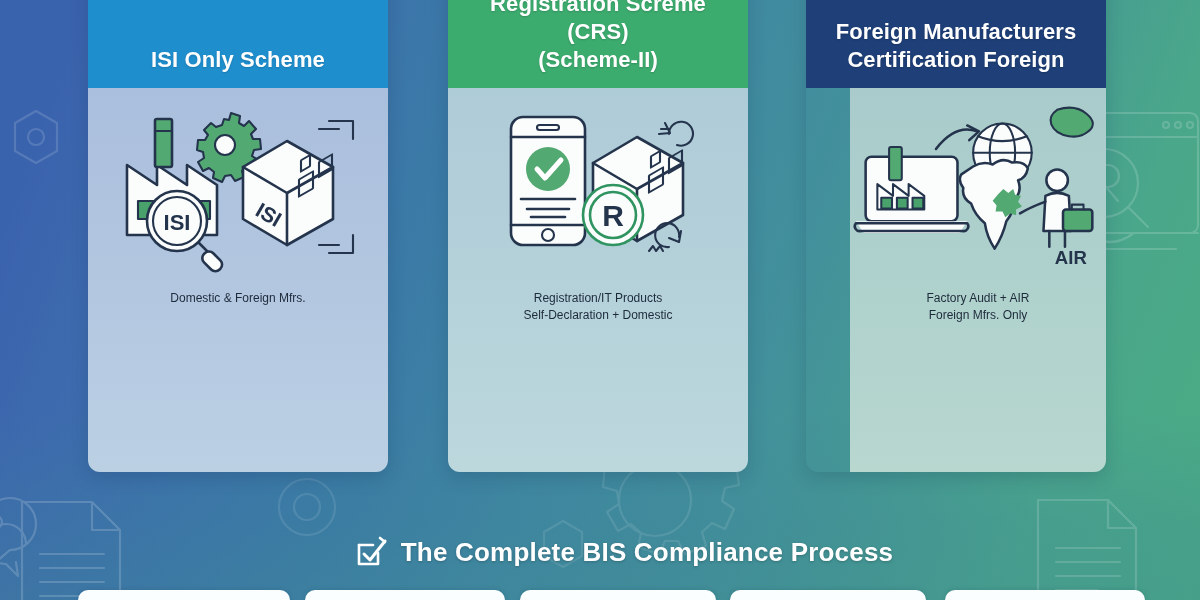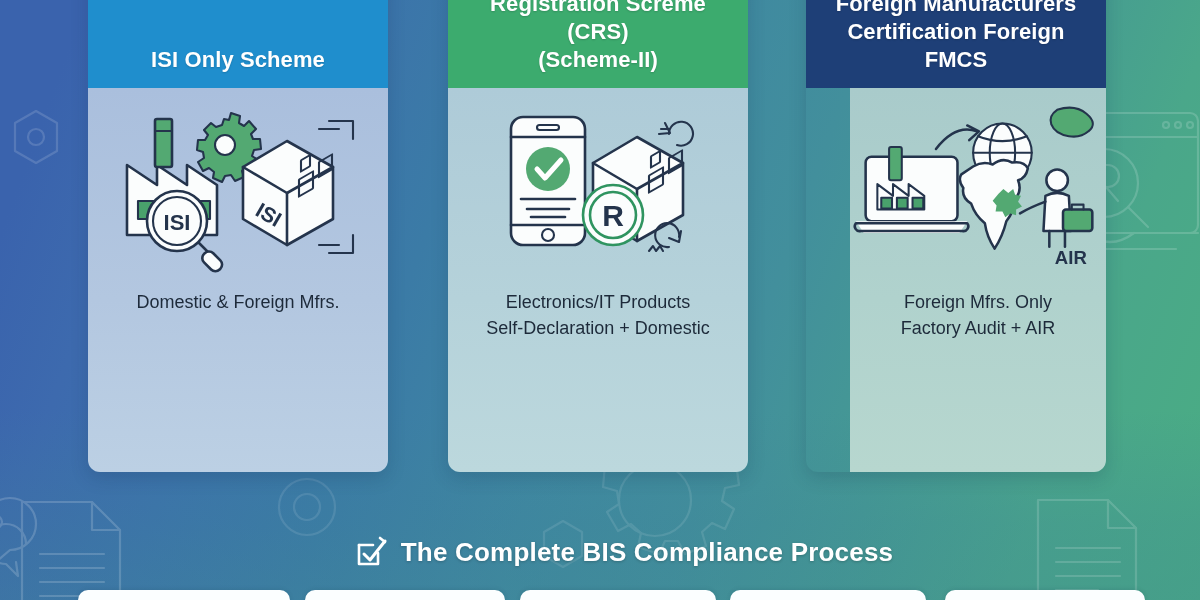--- a/index.html
+++ b/index.html
@@ -75,21 +75,21 @@
   #card-1 .card-body { background:linear-gradient(180deg,#aabfdd 0%,#b3c7e0 55%,#bcd0e4 100%); }
   #card-2 .card-body { background:linear-gradient(180deg,#aecbd8 0%,#b5d2da 55%,#bcd8dd 100%); }
   #card-3 .card-body { background:linear-gradient(180deg,#a9cbcb 0%,#b0d2cd 55%,#b7d7cf 100%);margin-left:44px; }
 
   .card-art { height:200px; display:flex; align-items:center; justify-content:center; width:100%; }
   .card-art svg { display:block; }
 
   .card-caption {
     text-align:center;
     color:#1d2a3a;
-    font-size:18px;
+    font-size:12px;
     line-height:1.42;
     padding:2px 12px 0;
     font-weight:400;
   }
   .card-caption .line { display:block; white-space:nowrap; }
 
   
   .ln  { fill:none; stroke:#24344c; stroke-width:2.6; stroke-linejoin:round; stroke-linecap:round; }
   .ln-t{ fill:none; stroke:#24344c; stroke-width:2.1; stroke-linejoin:round; stroke-linecap:round; }
   .fw  { fill:#fbfdfd; }
@@ -294,31 +294,30 @@
 
           <path class="ln-t" d="M204 42 a12 12 0 1 0 -8 -11"></path>
           <path class="ln-t" d="M192 20 l5 10 -11 1"></path>
           <line class="ln-t" x1="188" y1="26" x2="196" y2="26"></line>
           <path class="ln-t" d="M196 144 a12 12 0 1 1 10 -10"></path>
           <path class="ln-t" d="M208 128 l-2 11 -10 -4"></path>
           <path class="ln-t" d="M176 148 l4 -5 3 5 4 -5 3 5"></path>
         </svg>
       </div>
       <div class="card-caption">
-        <span class="line">Electronics/IT Products</span>
+        <span class="line">Registration/IT Products</span>
         <span class="line">Self-Declaration + Domestic</span>
       </div>
     </div>
   </div>
 
   <div class="card" id="card-3">
     <div class="card-head">
       <div>Foreign Manufacturers</div>
       <div>Certification Foreign</div>
-      <div>FMCS</div>
     </div>
     <div class="card-body">
       <div class="card-art">
         <svg width="262" height="172" viewBox="0 0 262 172">
 
           <rect class="fw" x="16" y="54" width="94" height="66" rx="6"></rect>
           <rect class="ln" x="16" y="54" width="94" height="66" rx="6" fill="none"></rect>
           <path class="fw" d="M6 120 L120 120 L112 132 L14 132 Z"></path>
           <path class="ln" d="M6 122 a5 5 0 0 0 5 8 L115 130 a5 5 0 0 0 5 -8 Z"></path>
 
@@ -356,22 +355,22 @@
           <path class="ln" d="M200 100 q-16 6 -26 12"></path>
           <line class="ln" x1="204" y1="130" x2="204" y2="146"></line>
           <line class="ln" x1="220" y1="130" x2="220" y2="146"></line>
           <rect class="fg" x="218" y="108" width="30" height="22" rx="3"></rect>
           <rect class="ln" x="218" y="108" width="30" height="22" rx="3" fill="none"></rect>
           <path class="ln-t" d="M227 108 v-5 h12 v5"></path>
           <text class="tx" x="226" y="164" font-size="19" text-anchor="middle">AIR</text>
         </svg>
       </div>
       <div class="card-caption">
+        <span class="line">Factory Audit + AIR</span>
         <span class="line">Foreign Mfrs. Only</span>
-        <span class="line">Factory Audit + AIR</span>
       </div>
     </div>
   </div>
 </div>
 
 <div id="process-heading">
   <span id="check-edit-icon">
     <svg width="34" height="34" viewBox="0 0 34 34">
       <path d="M4 10 v19 h19 v-11" fill="none" stroke="#ffffff" stroke-width="2.6" stroke-linecap="round" stroke-linejoin="round"></path>
       <path d="M4 10 h14" fill="none" stroke="#ffffff" stroke-width="2.6" stroke-linecap="round"></path>

